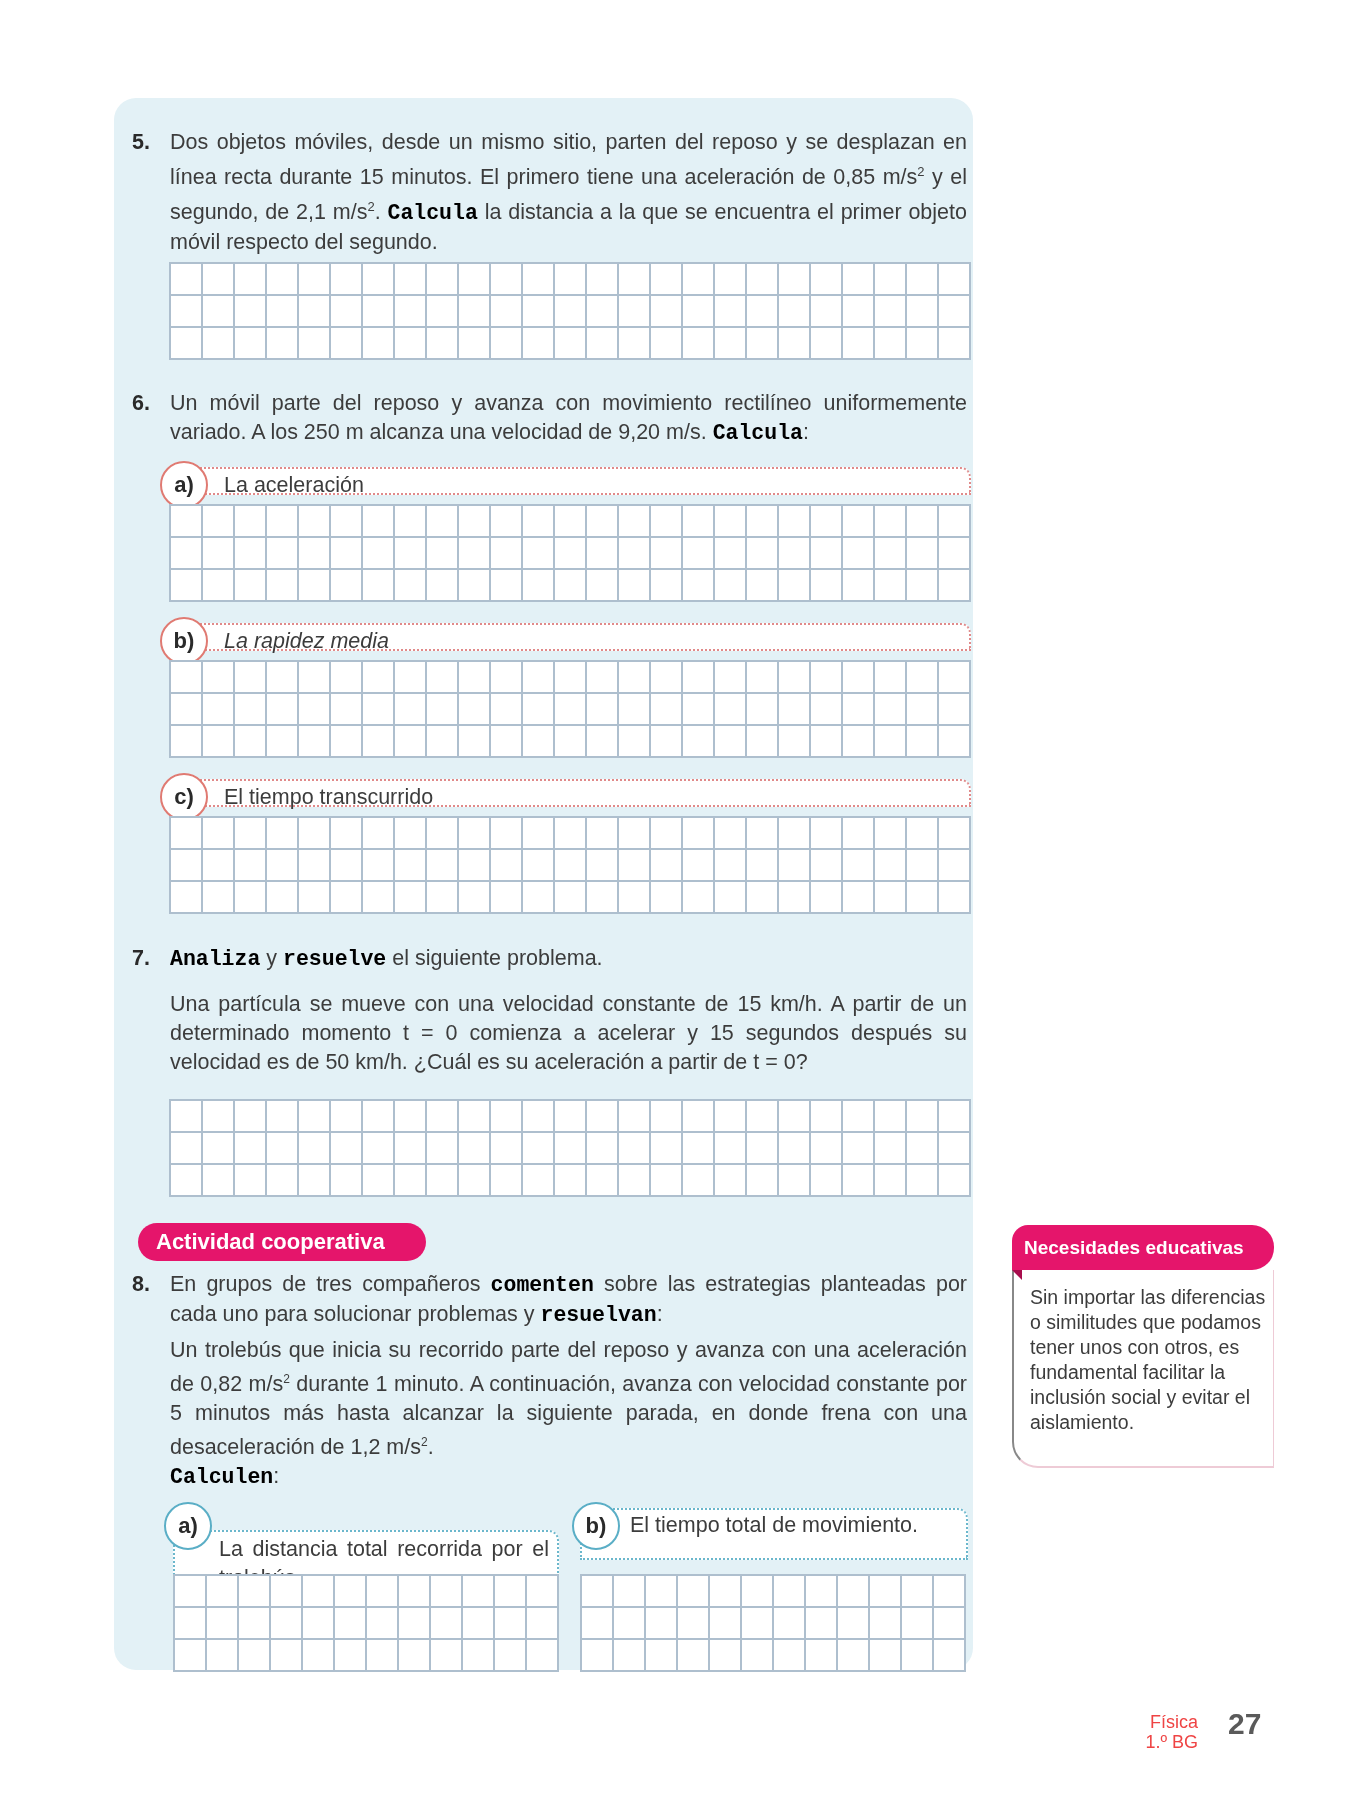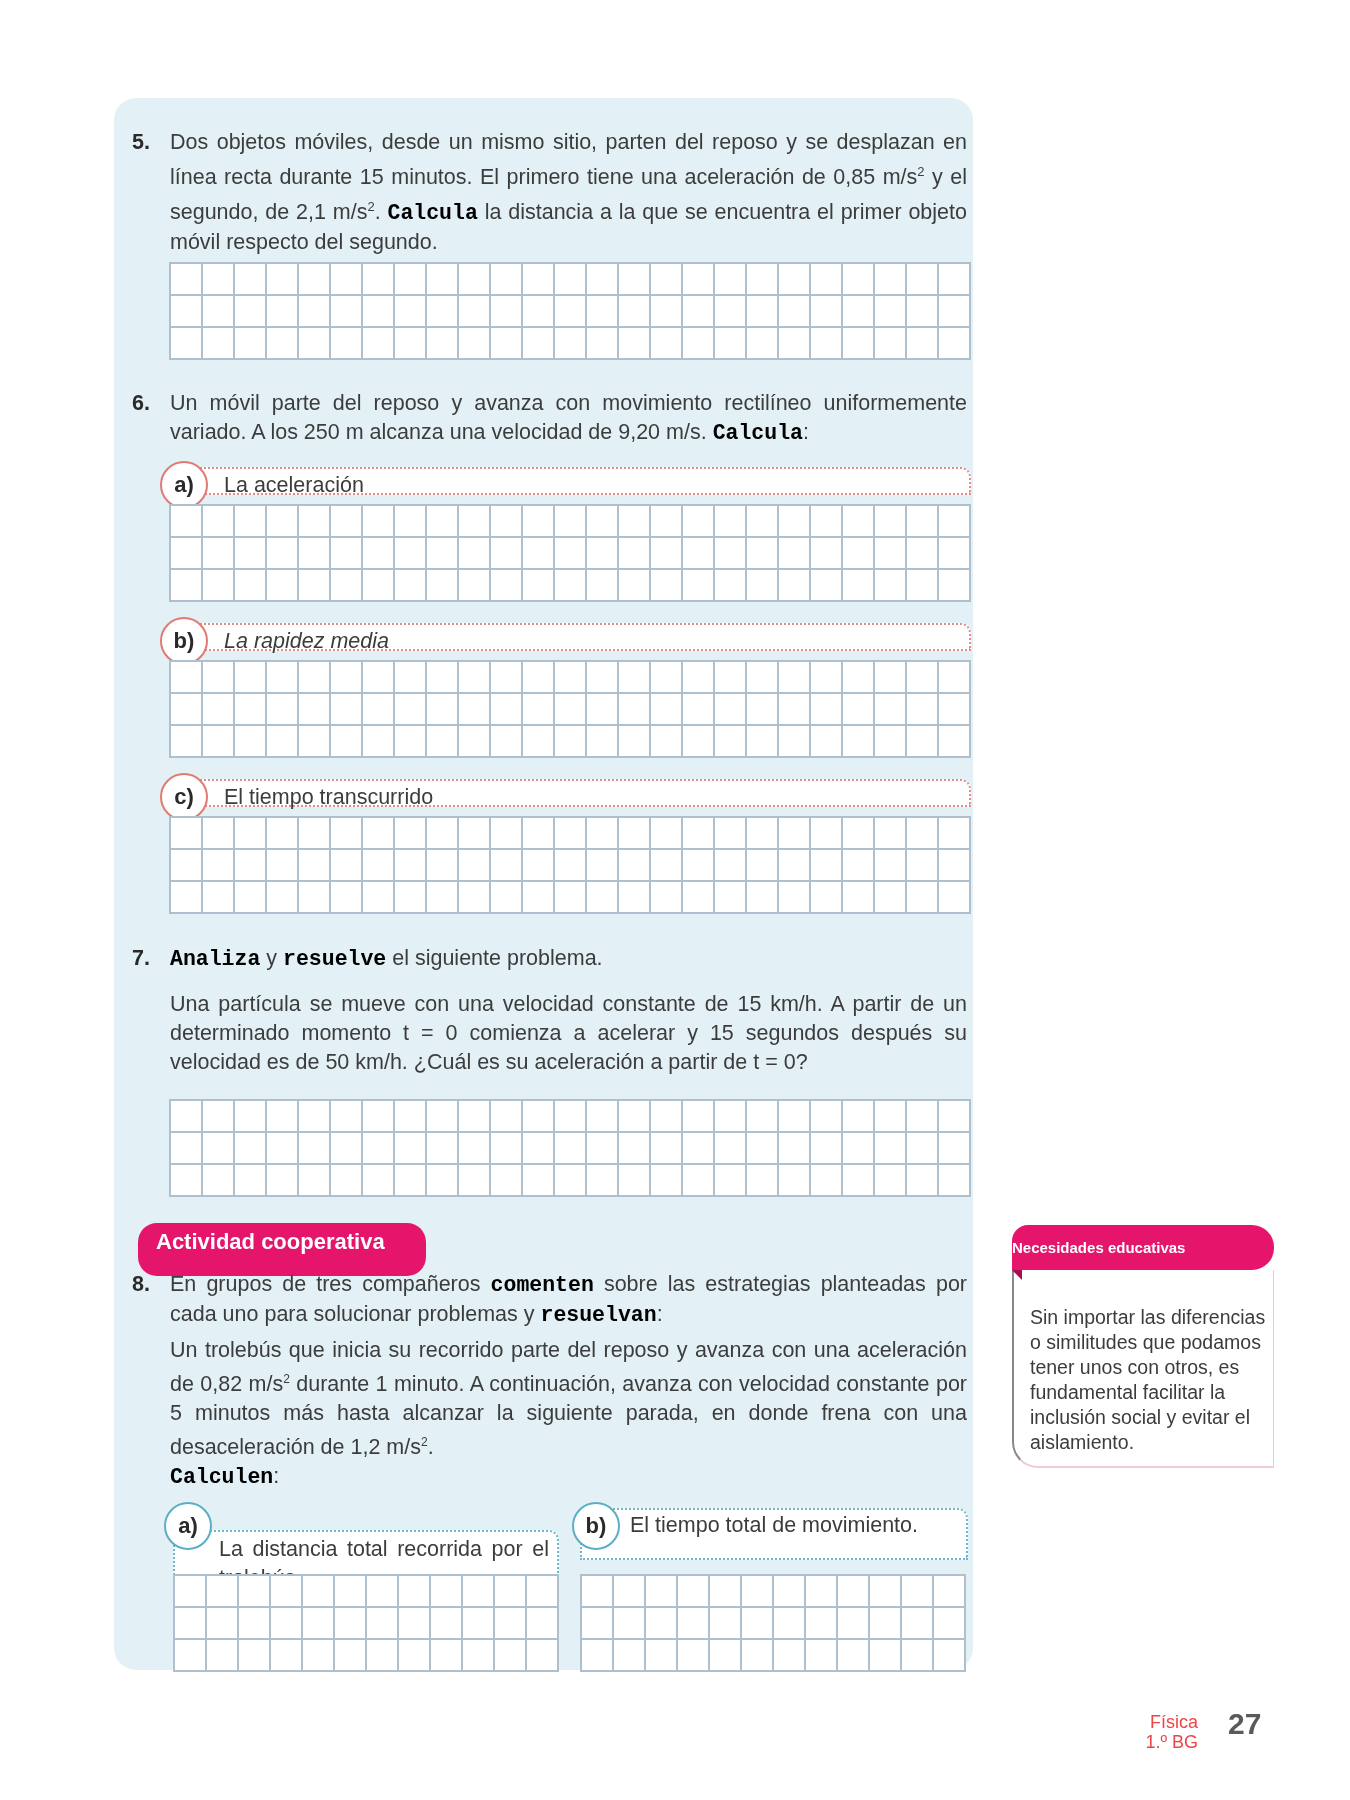--- a/index.html
+++ b/index.html
@@ -36,46 +36,46 @@
 
     .badge-circle {
       position: absolute; width: 48px; height: 48px; border-radius: 50%;
       background: #ffffff; border: 2px solid #e07a72;
       display: flex; align-items: center; justify-content: center;
       font-weight: bold; font-size: 22px; color: #2a2a2a;
     }
     .badge-circle.blue { border-color: #5aaec6; }
 
     .coop-pill {
-      position: absolute; left: 138px; top: 1223px; width: 288px; height: 53px;
+      position: absolute; left: 138px; top: 1223px; width: 288px; height: 38px;
       background: #e5156b; color: #ffffff; border-radius: 19px;
       font-weight: bold; font-size: 22px; line-height: 38px; padding-left: 18px;
     }
 
     .side-box {
       position: absolute; left: 1012px; top: 1225px; width: 262px; height: 243px;
     }
     .side-head {
       position: absolute; left: 0; top: 0; width: 262px; height: 45px;
-      background: #e5156b; color: #fff; font-weight: bold; font-size: 15px;
-      line-height: 45px; border-top-left-radius: 16px; border-top-right-radius: 22px;
+      background: #e5156b; color: #fff; font-weight: bold; font-size: 19px;
+      line-height: 45px; padding-left: 12px; border-top-left-radius: 16px; border-top-right-radius: 22px;
       border-bottom-right-radius: 22px;
     }
     .side-fold {
       position: absolute; left: 0; top: 45px; width: 0; height: 0;
       border-top: 10px solid #a80d4d; border-left: 10px solid transparent;
     }
     .side-body {
       position: absolute; left: 0; top: 45px; width: 262px; height: 198px;
       border-left: 2px solid #888; border-bottom: 2px solid #eecbd6; border-bottom-left-radius: 26px;
       border-right: 1px solid #eecbd6;
     }
     .side-text {
       position: absolute; left: 18px; top: 60px; width: 250px;
-      font-size: 19.5px; line-height: 25px; color: #3c3c3c; margin-top: 20px;
+      font-size: 19.5px; line-height: 25px; color: #3c3c3c;
     }
 
     .footer-sub { position: absolute; right: 152px; top: 1712px; text-align: right; font-size: 18px; line-height: 20px; color: #ef4444; }
     .footer-page { position: absolute; left: 1228px; top: 1707px; font-size: 30px; font-weight: bold; color: #5a5a5a; }
   </style>
 </head>
 <body>
 
 <div class="panel"></div>
 

